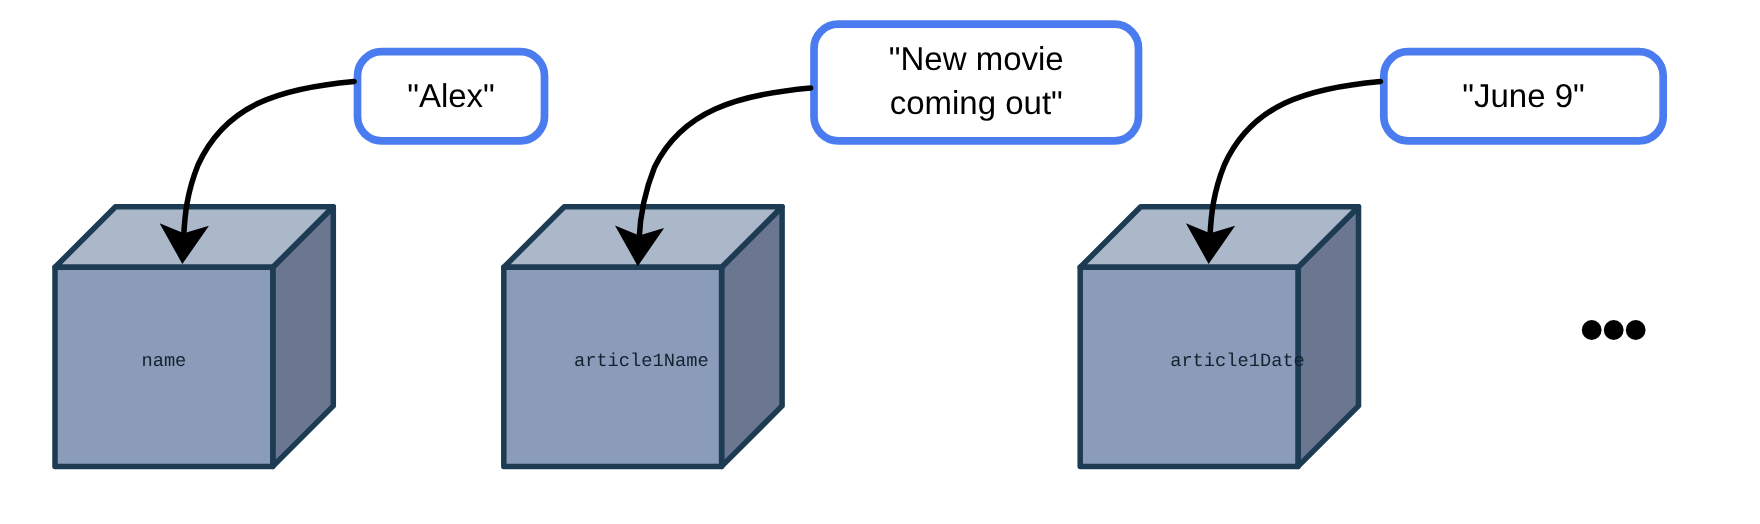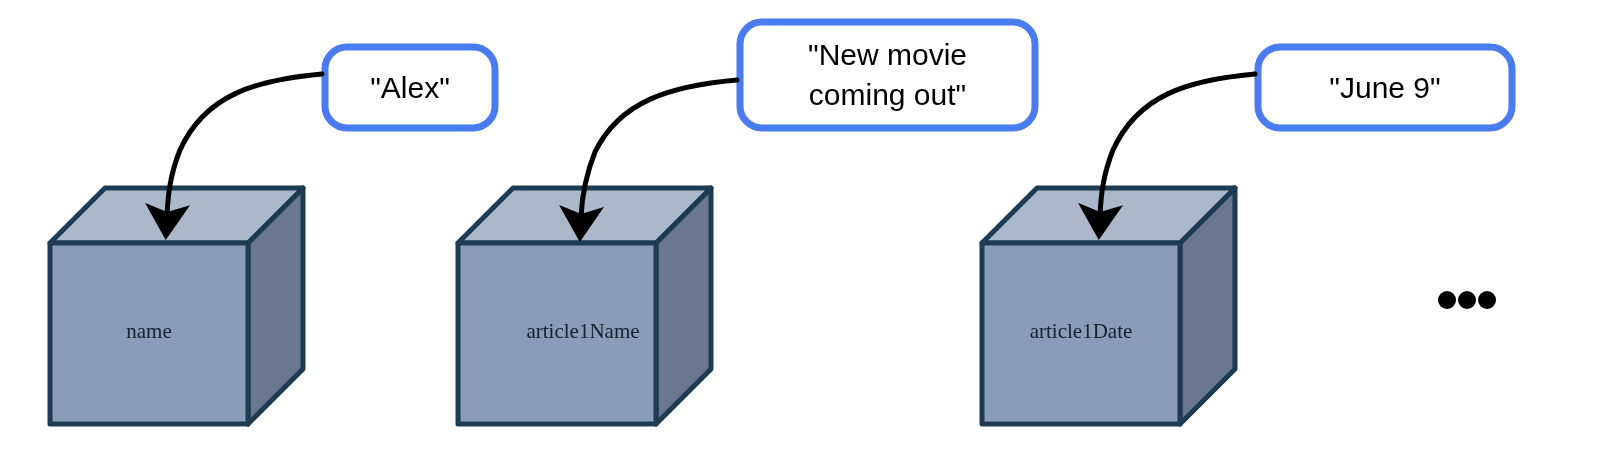--- a/index.html
+++ b/index.html
@@ -20,22 +20,22 @@
   #scene {
     position: absolute;
     inset: 0;
     width: 1600px;
     height: 476px;
   }
   .cube-label {
     position: absolute;
     text-align: center;
     color: #14212e;
-    font-family: Liberation Serif, serif;
-    font-size: 21px;
+    font-family: Liberation Mono, monospace;
+    font-size: 17px;
     line-height: 1;
     white-space: nowrap;
     pointer-events: none;
   }
   .callout-text {
     position: absolute;
     text-align: center;
     color: #000000;
     font-family: "Liberation Sans", sans-serif;
     font-size: 30px;
@@ -85,21 +85,21 @@
     <g id="ellipsis-layer">
         <circle cx="1447" cy="300" r="9" fill="#000000"></circle>
         <circle cx="1467" cy="300" r="9" fill="#000000"></circle>
         <circle cx="1487" cy="300" r="9" fill="#000000"></circle>
       </g>
   </svg>
 
   <div id="cube-labels">
       <div class="cube-label" style="left: 50px; top: 320.5px; width: 198px;">name</div>
       <div class="cube-label" style="left: 484px; top: 320.5px; width: 198px;">article1Name</div>
-      <div class="cube-label" style="left: 982px; top: 320.5px; width: 198px;">article1Date</div>
+      <div class="cube-label" style="left: 1026px; top: 320.5px; width: 198px;">article1Date</div>
     </div>
   <div id="callout-labels">
       <div class="callout-text" style="left: 325px; top: 67.5px; width: 170px;">"Alex"</div>
       <div class="callout-text" style="left: 740px; top: 35px; width: 295px;">"New movie
 coming out"</div>
       <div class="callout-text" style="left: 1258px; top: 67.5px; width: 254px;">"June 9"</div>
     </div>
 
 </div>
 

